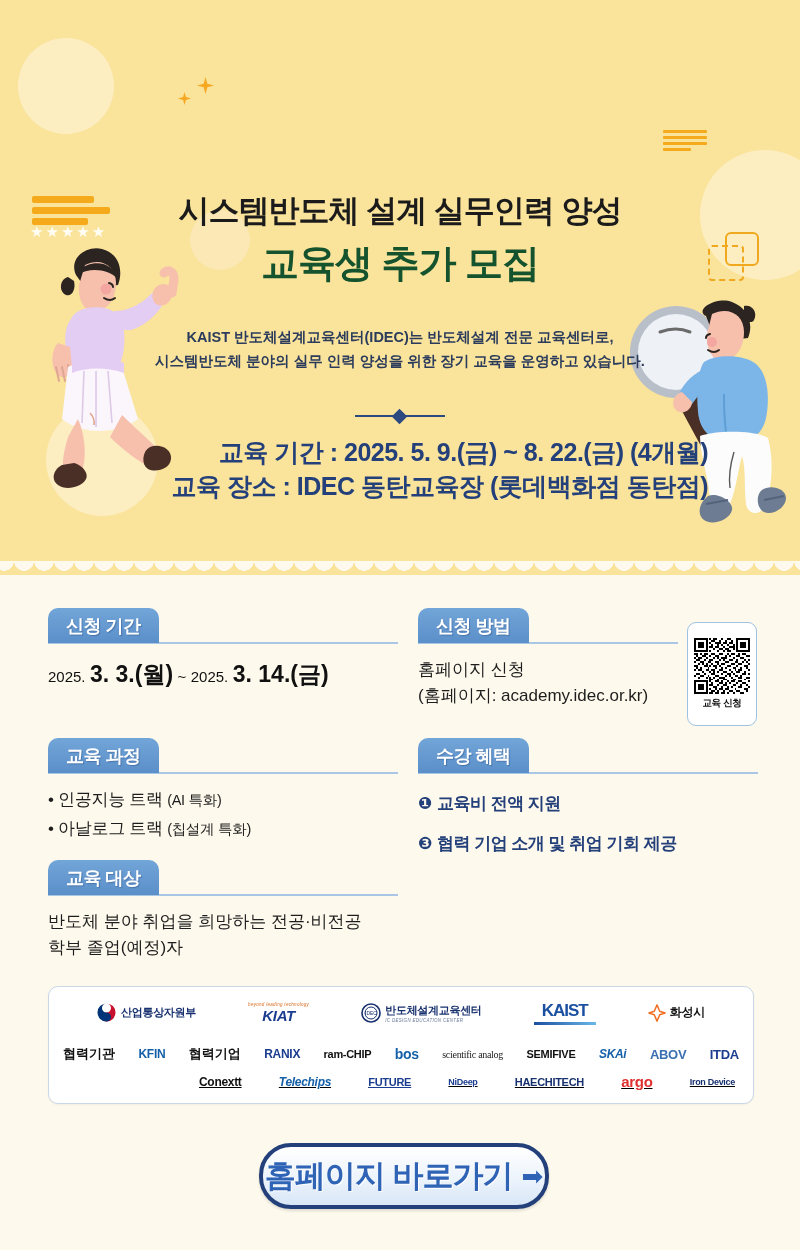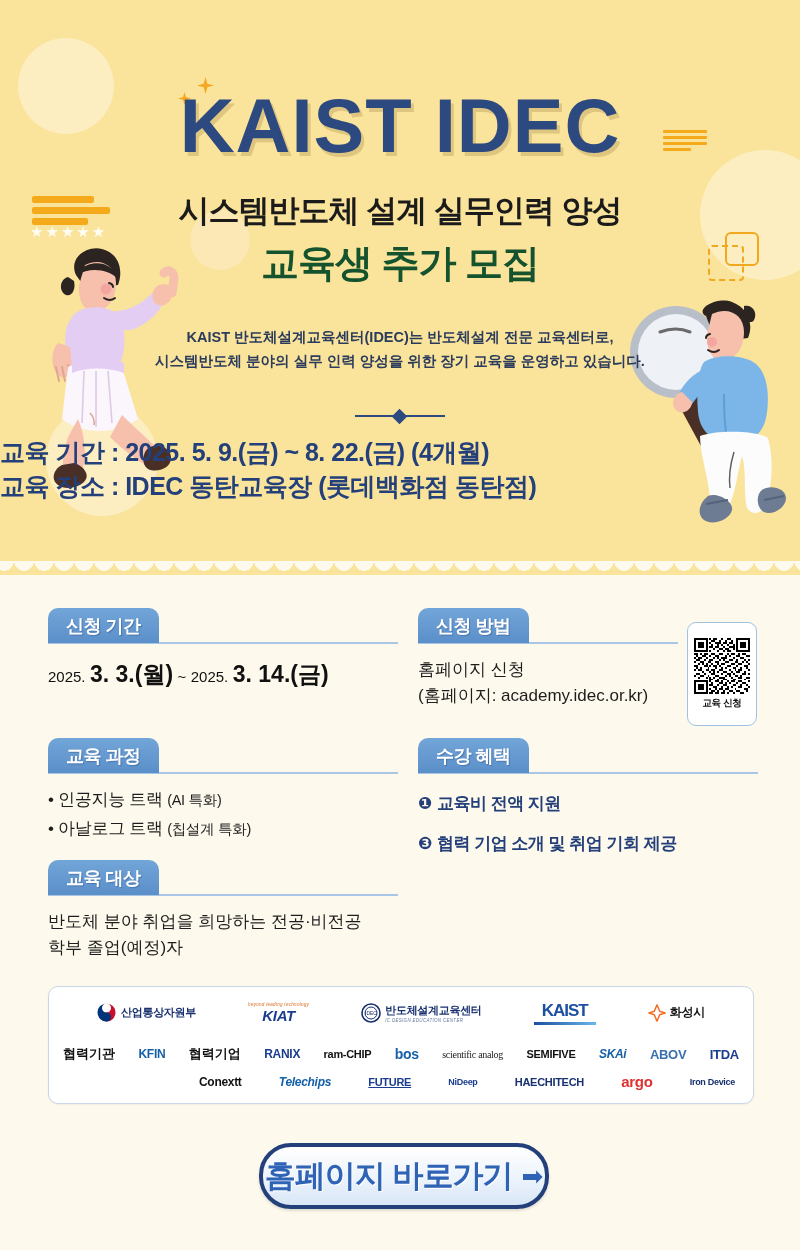--- a/index.html
+++ b/index.html
@@ -71,21 +71,21 @@
   }
   .desc{
     position:absolute;left:0;top:326px;width:800px;text-align:center;
     font-size:14.5px;line-height:1.65;color:#2a3b5c;font-weight:600;
   }
   .divider-d{position:absolute;left:355px;top:410px;width:90px;height:12px;}
   .divider-d .ln{position:absolute;top:5px;left:0;width:90px;height:2px;background:#2d4a80;}
   .divider-d .dm{position:absolute;top:1px;left:39px;width:11px;height:11px;background:#2d4a80;transform:rotate(45deg);}
 
   .info-line{
-    position:absolute;width:708px;text-align:left;
+    position:absolute;width:708px;text-align:right;
     font-size:25px;font-weight:bold;color:#24407a;letter-spacing:-0.5px;
   }
   .info-1{left:0;top:436px;}
   .info-2{left:0;top:470px;}
 
   
   .char-left{position:absolute;left:38px;top:243px;width:145px;height:245px;}
   .char-right{position:absolute;left:620px;top:300px;width:180px;height:230px;}
 
   
@@ -128,21 +128,21 @@
 
   
   .logo-panel{
     position:absolute;left:48px;top:986px;width:704px;height:116px;
     background:#fff;border:1.2px solid #c9d7e6;border-radius:10px;
     box-shadow:0 1px 2px rgba(0,0,0,.05);
   }
   .logo-row{position:absolute;width:100%;display:flex;align-items:center;}
   .logo-row1{top:14px;left:0;justify-content:space-around;padding:0 22px;box-sizing:border-box;}
   .logo-row2{top:58px;left:0;padding:0 14px;box-sizing:border-box;justify-content:space-between;}
-  .logo-row3{top:86px;left:150px;width:554px;padding-right:18px;box-sizing:border-box;justify-content:space-between;}
+  .logo-row3{top:86px;left:150px;width:554px;padding-right:18px;box-sizing:border-box;justify-content:space-between;text-decoration:underline;}
   .lg{font-size:11px;color:#17306e;font-weight:bold;white-space:nowrap;letter-spacing:-0.3px;}
   .lg-sub{display:block;font-size:4.5px;color:#6b7d9c;letter-spacing:.3px;font-weight:normal;}
   .lbl{font-size:13px;font-weight:bold;color:#111;white-space:nowrap;}
 
   
   .cta{
     position:absolute;left:259px;top:1143px;width:282px;height:58px;
     border:4px solid #24407a;border-radius:32px;
     background:linear-gradient(180deg,#ffffff 0%,#eaf2fb 60%,#d8e6f6 100%);
     display:flex;align-items:center;justify-content:center;
@@ -222,21 +222,20 @@
       <path d="M82 70 C70 76 62 86 58 96 C54 106 66 112 72 104 C78 96 84 88 88 82 Z" fill="#7cb6e8"></path>
       <path d="M62 92 C54 94 50 104 56 110 C62 116 72 110 72 102 Z" fill="#f6c0ad"></path>
       <path d="M104 94 q0 24 2 38" stroke="#5d9ed4" stroke-width="2" fill="none"></path>
       <path d="M80 136 C96 130 136 130 148 138 C154 160 152 186 146 204 C142 216 128 216 126 204 C124 188 126 168 122 156 C118 170 116 190 110 204 C104 216 90 214 90 202 C90 182 80 156 80 136 Z" fill="#fcfcfc"></path>
       <path d="M114 152 q-6 20 -4 36" stroke="#5a5a5a" stroke-width="1.4" fill="none"></path>
       <path d="M88 196 C80 202 76 214 84 220 C92 226 110 220 112 210 C114 202 98 192 88 196 Z" fill="#6d7c93"></path>
       <path d="M142 190 C150 184 166 188 166 198 C166 208 152 216 144 212 C136 208 136 194 142 190 Z" fill="#6d7c93"></path>
       <path d="M86 204 l22 -4 M144 200 l20 -4" stroke="#55637a" stroke-width="2"></path>
     </svg>
 
-    <div class="title-main">KAIST IDEC</div>
     <div class="title-sub">시스템반도체 설계 실무인력 양성</div>
     <div class="title-sub2">교육생 추가 모집</div>
 
     <div class="desc">
       <div>KAIST 반도체설계교육센터(IDEC)는 반도체설계 전문 교육센터로,</div>
       <div>시스템반도체 분야의 실무 인력 양성을 위한 장기 교육을 운영하고 있습니다.</div>
     </div>
 
     <div class="divider-d">
       <div class="ln"></div>

